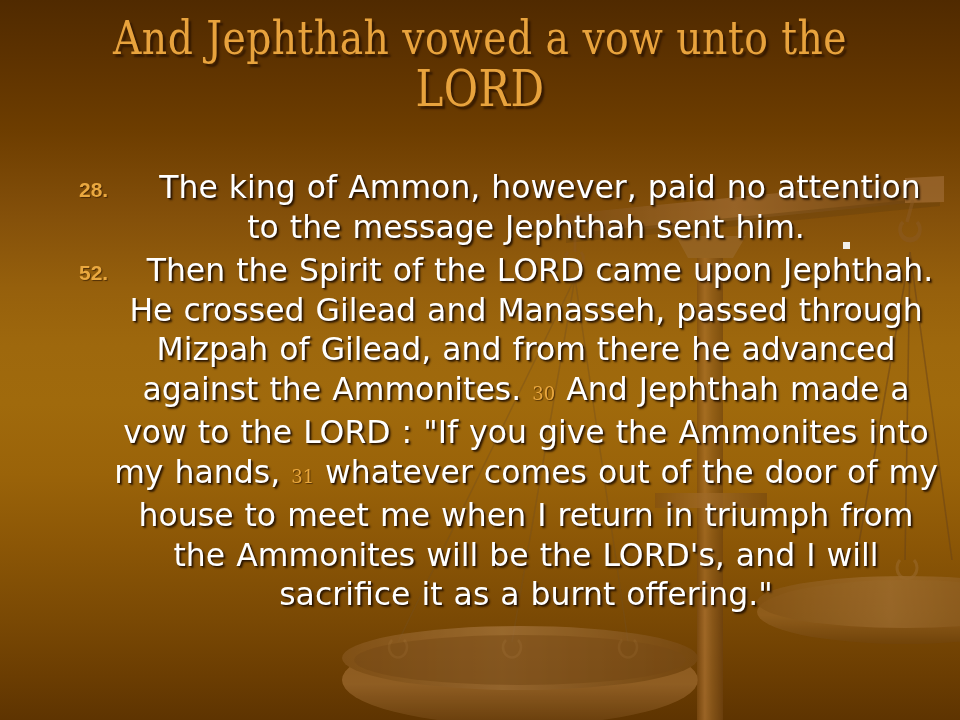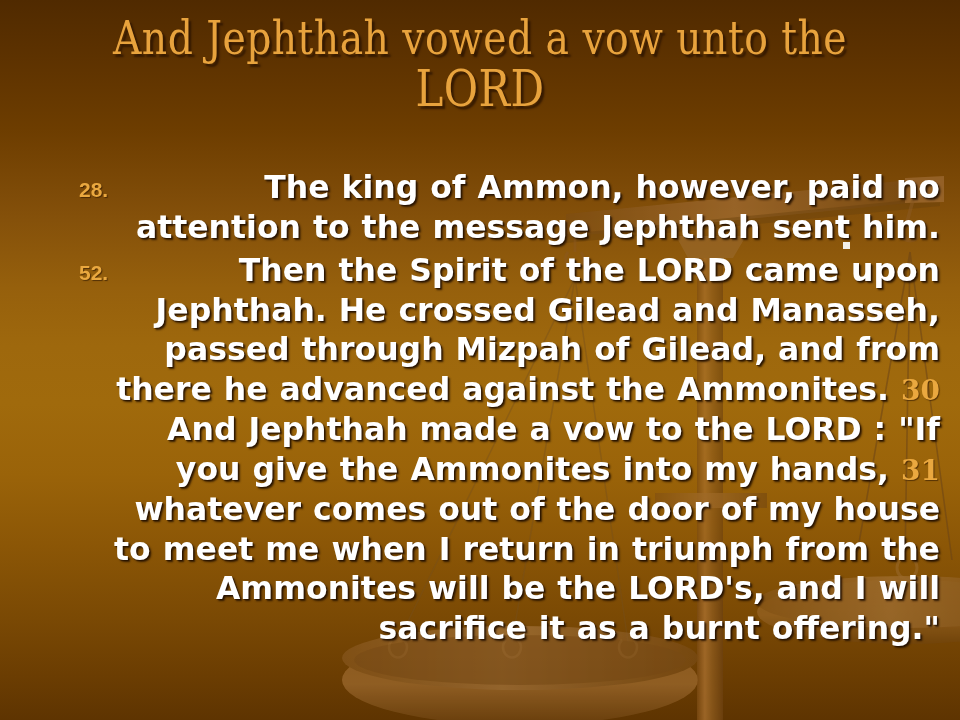--- a/index.html
+++ b/index.html
@@ -83,28 +83,27 @@
     margin-left: 21px;
   }
   .verse-text {
     color: #ffffff;
     font-size: 31.5px;
     line-height: 39.5px;
     font-family: "DejaVu Sans", sans-serif;
     text-shadow:
        2px 2px 2px rgba(35, 16, 0, 0.85),
        1px 1px 0px rgba(35, 16, 0, 0.55);
-    text-align: right;
+    text-align: center;
     word-spacing: 1px;
-    font-weight: bold;
   }
   .verse-text .indent { display: inline-block; width: 28px; }
   .inline-num {
     color: #eaa83f;
-    font-size: 28px;
+    font-size: 18px;
     font-family: "DejaVu Serif", serif;
     text-shadow: 1px 1px 1px rgba(40, 18, 0, 0.6);
   }
 
   
   .artifact {
     position: absolute;
     left: 843px;
     top: 242px;
     width: 7px;

